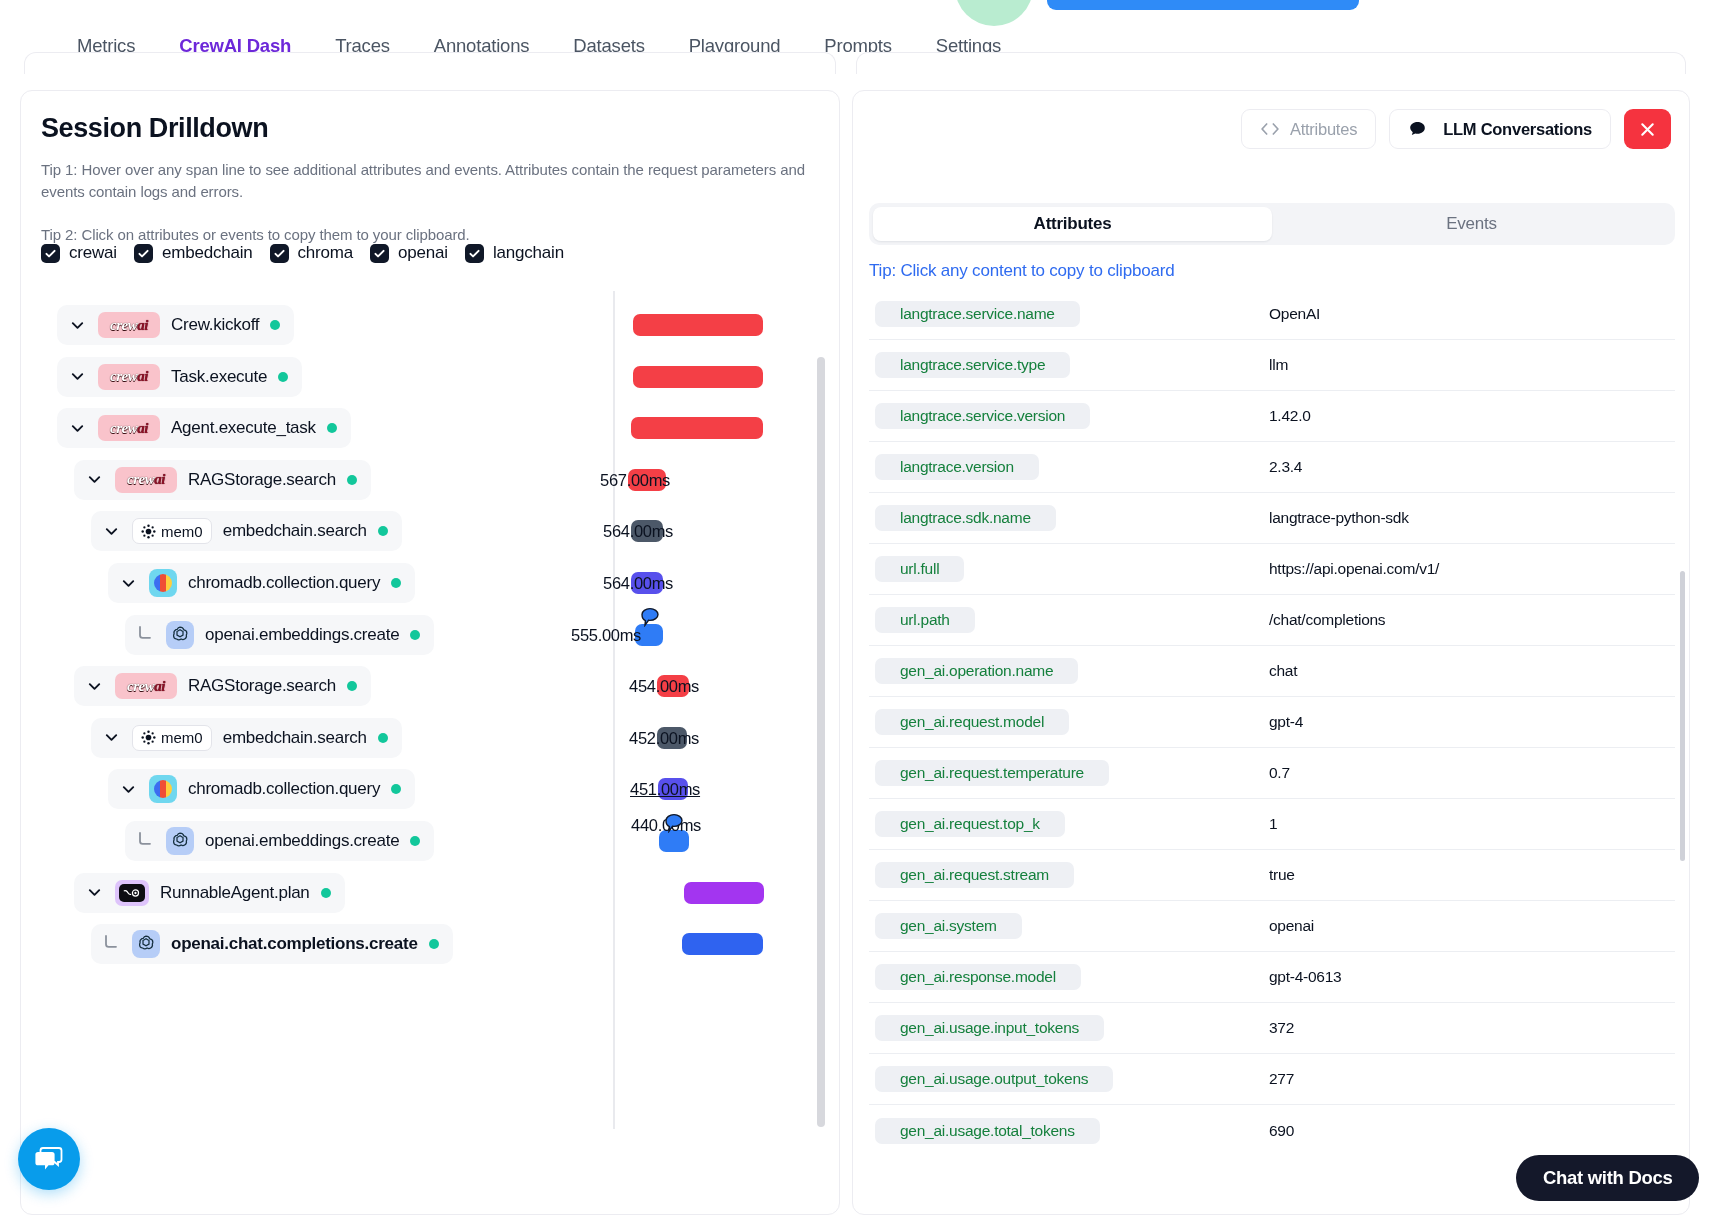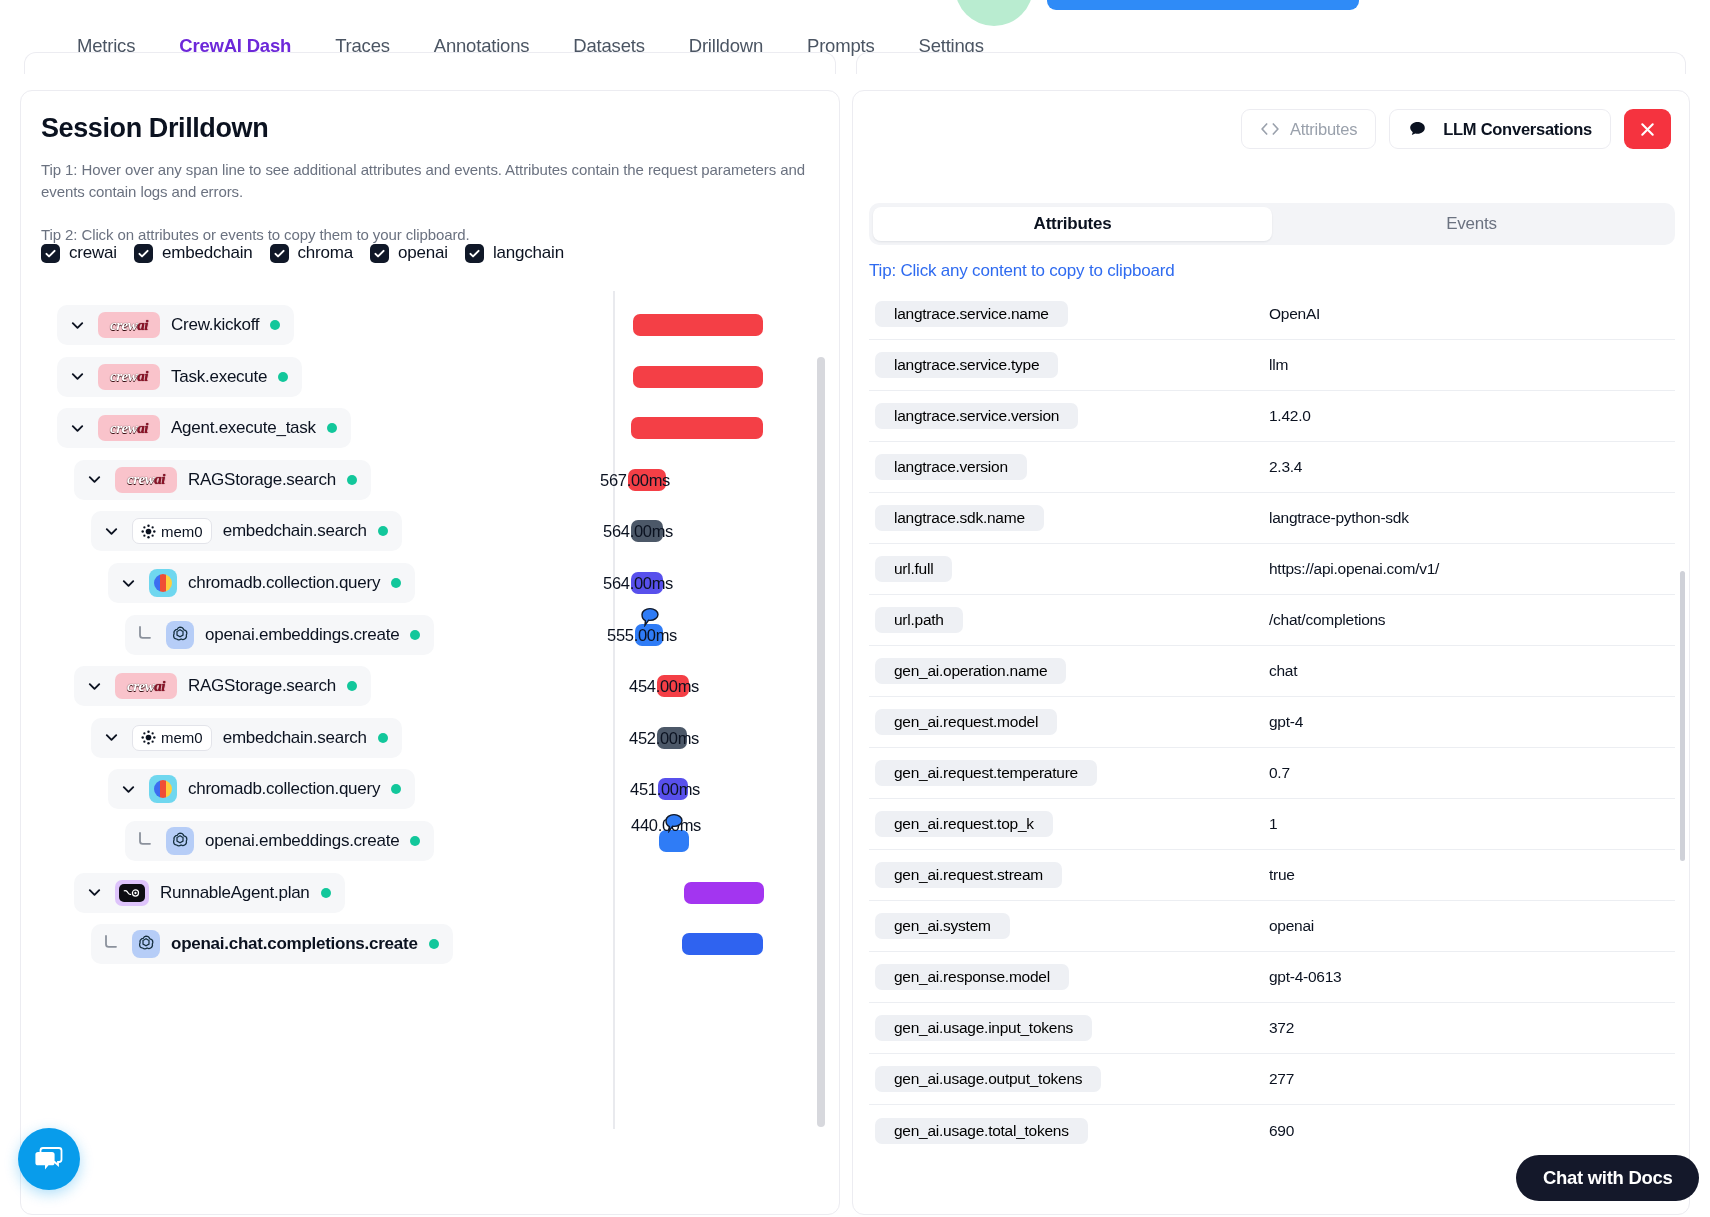--- a/index.html
+++ b/index.html
@@ -128,21 +128,21 @@
 
   .clip-tip { position:absolute; left:16px; top:170px; font-size:17px; color:#2f6bf0;
               letter-spacing:-0.2px; cursor:pointer; }
 
   .attr-table { position:absolute; left:16px; top:198px; width:806px; }
   .attr-row { height:51px; display:flex; align-items:center;
               border-bottom:1px solid #eceef2; cursor:pointer; }
   .attr-row:last-child { border-bottom:none; }
   .attr-key { width:400px; flex:none; padding-left:6px; }
   .attr-key span { display:inline-block; background:#eef0f4; border-radius:7px;
-                   padding:4px 19px; font-size:15.5px; color:#000000; letter-spacing:-0.25px; }
+                   padding:4px 25px; font-size:15.5px; color:#15803d; letter-spacing:-0.25px; }
   .attr-val { font-size:15.5px; color:#0b1220; letter-spacing:-0.25px; }
 
   
   .chat-bubble-btn { position:absolute; left:18px; top:1128px; width:62px; height:62px;
                      border-radius:50%; background:#089ceb; display:flex;
                      align-items:center; justify-content:center;
                      box-shadow:0 4px 14px rgba(8,156,235,.32); cursor:pointer; }
   .chat-bubble-btn svg { width:30px; height:26px; }
   .chat-docs { position:absolute; left:1516px; top:1155px; height:46px; padding:0 27px;
                border-radius:23px; background:#14182a; color:#fff; font-size:18.5px;
@@ -163,21 +163,21 @@
       <span>↗</span>
     </div>
   </div>
 
   <div class="tabbar">
     <div class="tab">Metrics</div>
     <div class="tab active">CrewAI Dash</div>
     <div class="tab">Traces</div>
     <div class="tab">Annotations</div>
     <div class="tab">Datasets</div>
-    <div class="tab">Drilldown</div>
+    <div class="tab">Playground</div>
     <div class="tab">Prompts</div>
     <div class="tab">Settings</div>
   </div>
 
   <div class="cardtop" style="left:24px;  top:52px; width:812px;"></div>
   <div class="cardtop" style="left:856px; top:52px; width:830px;"></div>
 
   <div class="panel left-panel">
 
     <div class="page-title">Session Drilldown</div>
@@ -441,32 +441,32 @@
       <div id="span-bars">
           <div class="bar" style="left: 612px; top: 23px; width: 130px; background: rgb(244, 63, 70);"></div>
           <div class="bar" style="left: 612px; top: 74.6px; width: 130px; background: rgb(244, 63, 70);"></div>
           <div class="bar" style="left: 610px; top: 126.2px; width: 132px; background: rgb(244, 63, 70);"></div>
           <div class="dur" style="top: 179.8px; left: 579px;">567.00ms</div>
           <div class="bar" style="left: 607px; top: 177.8px; width: 38px; background: rgb(244, 63, 70);"></div>
           <div class="dur" style="top: 231.4px; left: 582px;">564.00ms</div>
           <div class="bar" style="left: 610px; top: 229.4px; width: 32px; background: rgb(76, 88, 104);"></div>
           <div class="dur" style="top: 283px; left: 582px;">564.00ms</div>
           <div class="bar" style="left: 610px; top: 281px; width: 32px; background: rgb(88, 80, 236);"></div>
-          <div class="dur" style="top: 334.6px; left: 586px;">555.00ms</div>
+          <div class="dur" style="top: 334.6px; left: 550px;">555.00ms</div>
           <div class="bar" style="left: 614px; top: 332.6px; width: 28px; background: rgb(47, 124, 246);"></div>
           <div class="bubble" style="left: 618px; top: 315.6px;">
             <svg width="22" height="20" viewBox="0 0 22 20">
               <path d="M11 1.6c4.4 0 8 2.6 8 5.9 0 3.2-3.6 5.9-8 5.9-.5 0-1 0-1.5-.1L6 18.2l.4-4.6C4 12.5 3 10.1 3 7.5c0-3.3 3.6-5.9 8-5.9Z" fill="#2f7cf6" stroke="#111827" stroke-width="1.4"></path>
             </svg>
           </div>
           <div class="dur" style="top: 386.2px; left: 608px;">454.00ms</div>
           <div class="bar" style="left: 636px; top: 384.2px; width: 32px; background: rgb(244, 63, 70);"></div>
           <div class="dur" style="top: 437.8px; left: 608px;">452.00ms</div>
           <div class="bar" style="left: 636px; top: 435.8px; width: 30px; background: rgb(76, 88, 104);"></div>
-          <div class="dur" style="top: 489.4px; left: 609px;">451.00ms</div>
+          <div class="dur" style="top: 489.4px; left: 609px; text-decoration: underline;">451.00ms</div>
           <div class="bar" style="left: 637px; top: 487.4px; width: 30px; background: rgb(88, 80, 236);"></div>
           <div class="dur" style="top: 525px; left: 610px;">440.00ms</div>
           <div class="bar" style="left: 638px; top: 539px; width: 30px; background: rgb(47, 124, 246);"></div>
           <div class="bubble" style="left: 642px; top: 522px;">
             <svg width="22" height="20" viewBox="0 0 22 20">
               <path d="M11 1.6c4.4 0 8 2.6 8 5.9 0 3.2-3.6 5.9-8 5.9-.5 0-1 0-1.5-.1L6 18.2l.4-4.6C4 12.5 3 10.1 3 7.5c0-3.3 3.6-5.9 8-5.9Z" fill="#2f7cf6" stroke="#111827" stroke-width="1.4"></path>
             </svg>
           </div>
           <div class="bar" style="left: 663px; top: 590.6px; width: 80px; background: rgb(163, 53, 240);"></div>
           <div class="bar" style="left: 661px; top: 642.2px; width: 81px; background: rgb(47, 99, 240);"></div>

